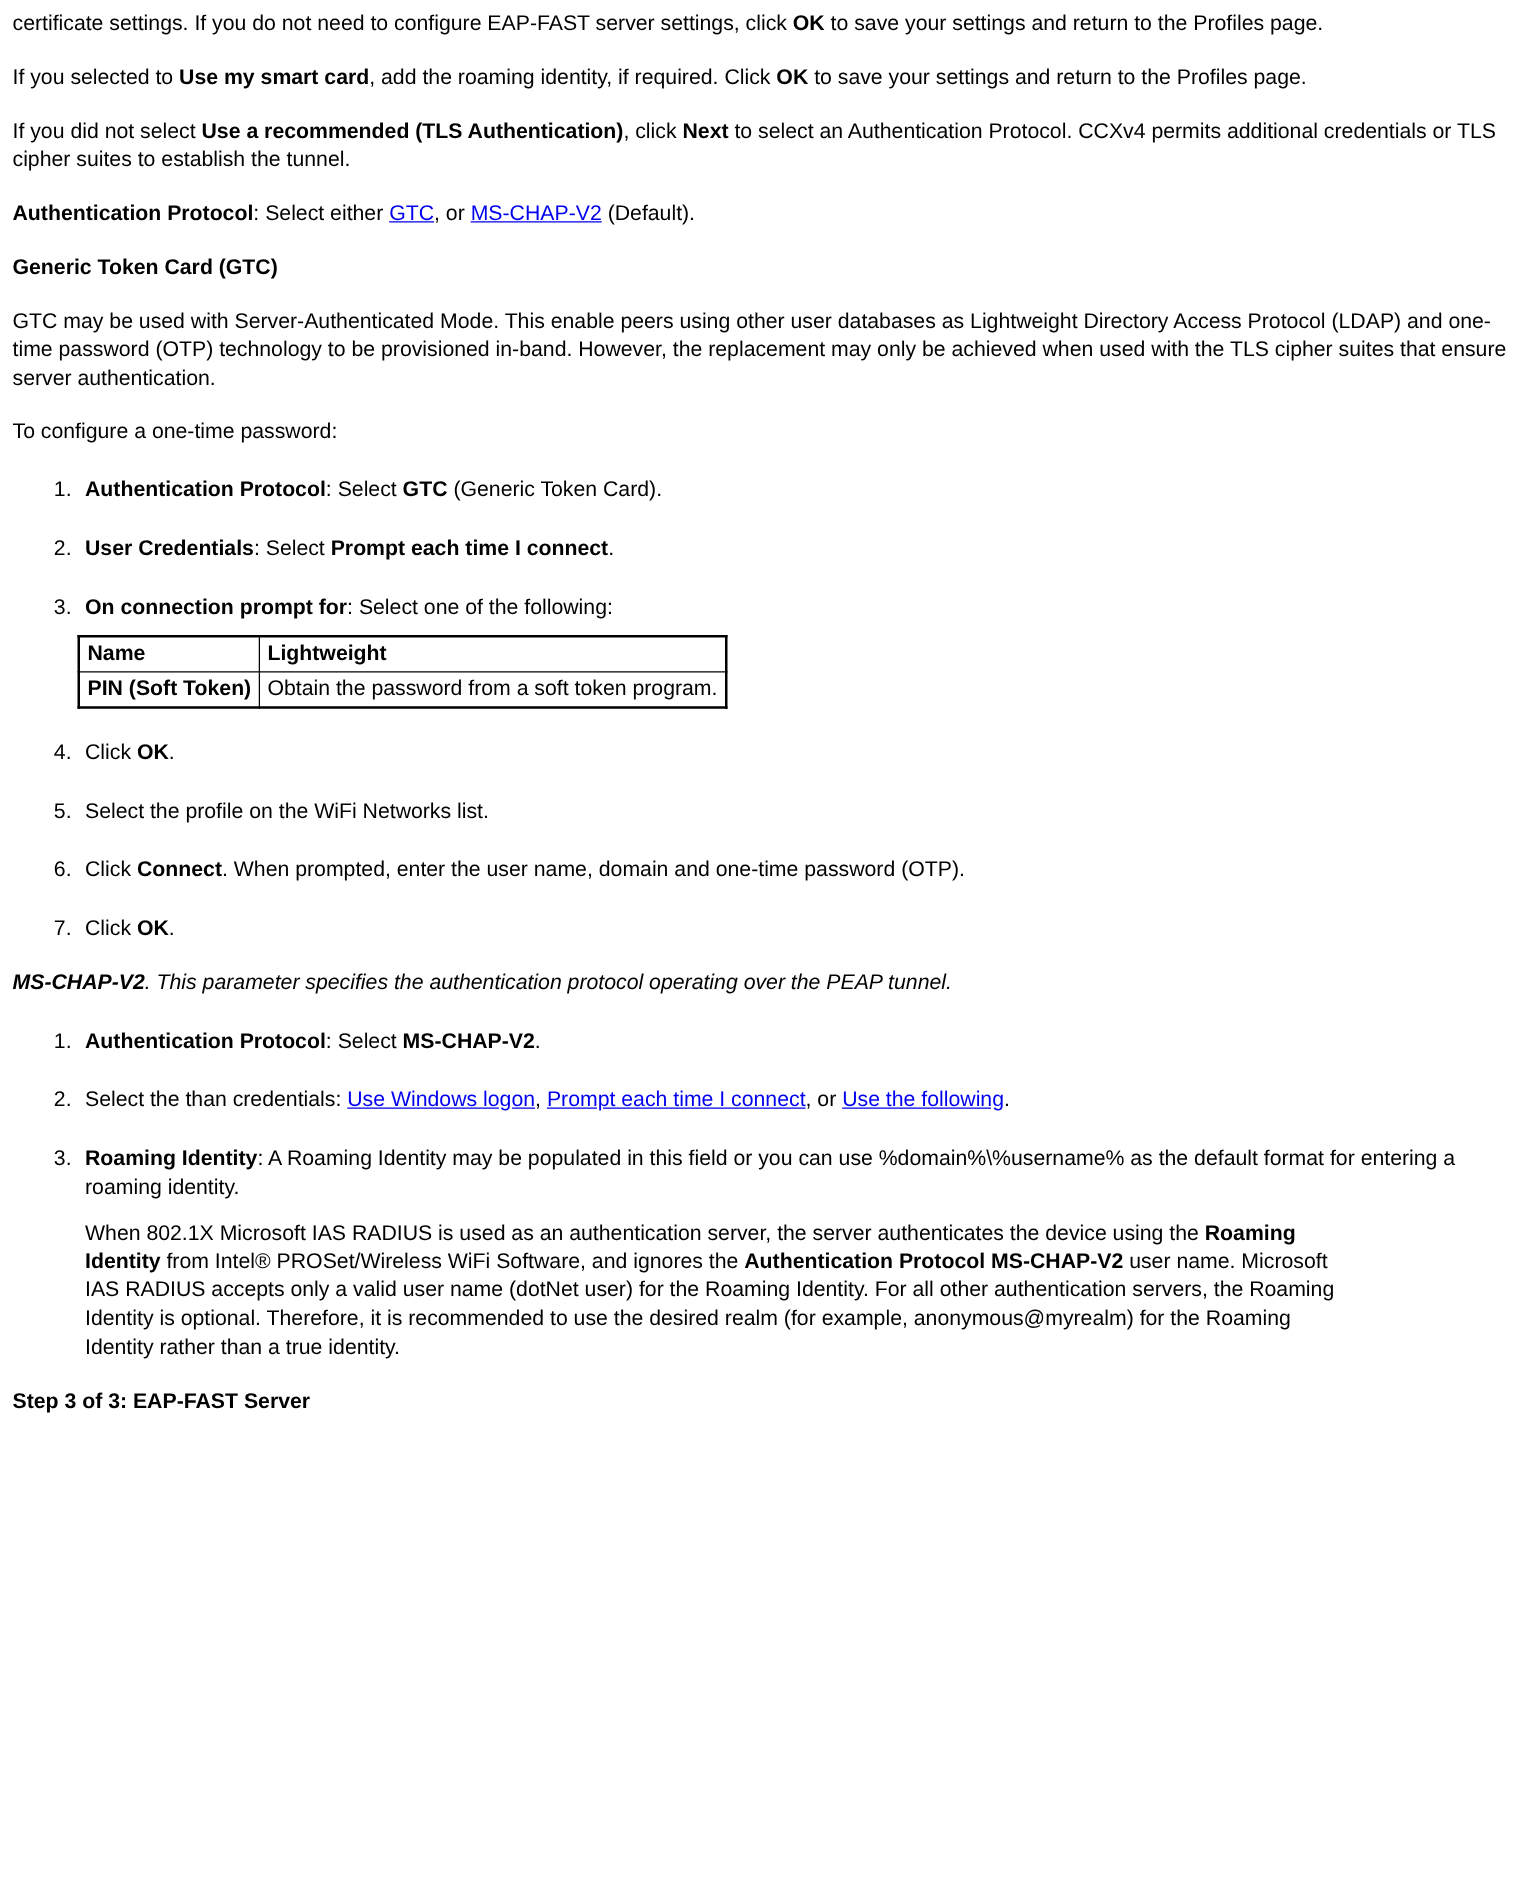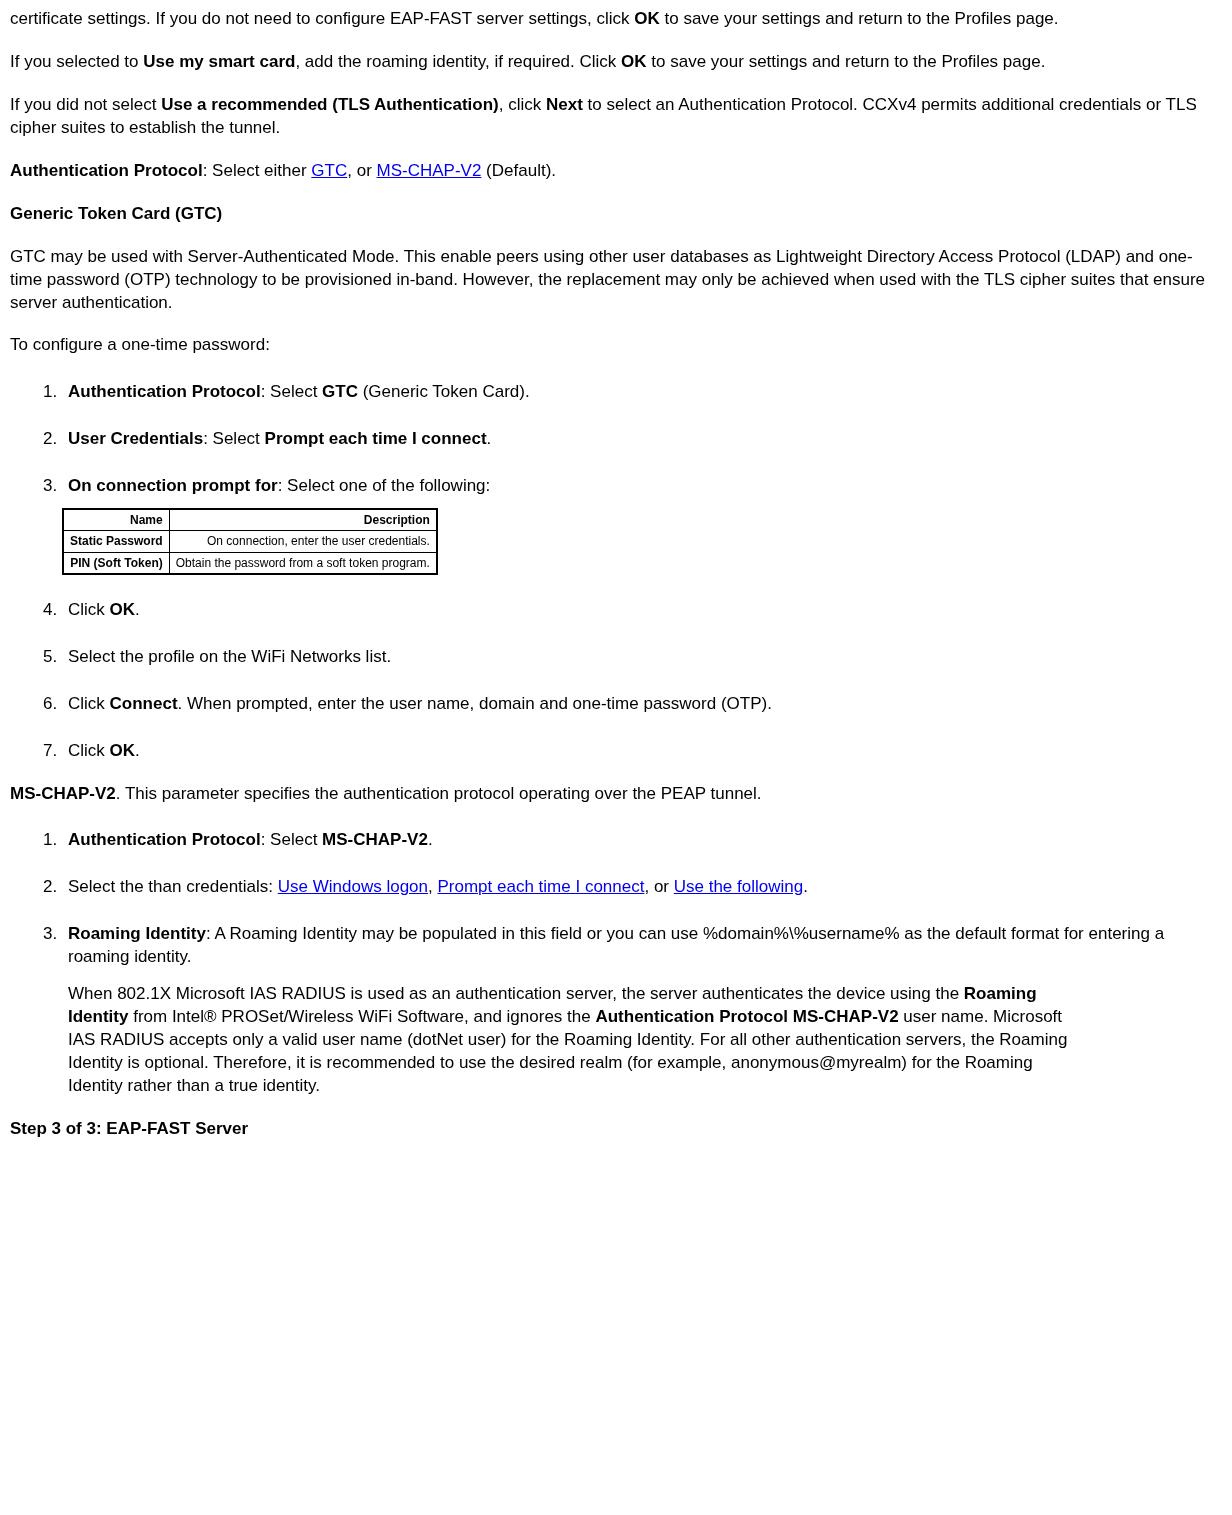--- a/index.html
+++ b/index.html
@@ -19,28 +19,28 @@
   ol { margin: 0 0 20px 0; padding-left: 52px; }
   ol li { padding-left: 6px; margin-bottom: 1px; margin-top: 24px; }
   table {
     border-collapse: collapse;
     margin: 10px 0 16px 0;
     border: 2px solid #000;
   }
   th, td {
     border: 1px solid #000;
     padding: 2px 6px;
-    text-align: right;
-    font-size: 12px;
+    text-align: left;
+    font-size: 17px;
     font-weight: normal;
   }
   .th { font-weight: bold; }
   .section-indent { margin-left: 52px; }
   .list-block { margin-bottom: 8px; }
-  .para-after-list { margin-top: 20px; margin-bottom: 18px; }
+  .para-after-list { margin-top: 20px; margin-bottom: 18px; font-style: italic; }
   .sub-para { margin: 14px 0 18px 0; max-width: 1000px; }
   .hdr { font-weight: bold; margin: 0 0 0 0; }
 </style>
 </head>
 <body>
 
 <p>
   <span>certificate settings. If you do not need to configure EAP-FAST server settings, click </span><b>OK</b><span> to save your settings and return to the Profiles page.</span>
 </p>
 
@@ -66,25 +66,21 @@
   <li><b>Authentication Protocol</b><span>: Select </span><b>GTC</b><span> (Generic Token Card).</span></li>
   <li><b>User Credentials</b><span>: Select </span><b>Prompt each time I connect</b><span>.</span></li>
   <li><b>On connection prompt for</b><span>: Select one of the following:</span></li>
 </ol>
 
 <div class="section-indent">
   <table>
     <tbody>
         <tr>
       <td class="th">Name</td>
-      <td class="th">Description</td>
-    </tr>
-    <tr>
-      <td class="th">Static Password</td>
-      <td>On connection, enter the user credentials.</td>
+      <td class="th">Lightweight</td>
     </tr>
     <tr>
       <td class="th">PIN (Soft Token)</td>
       <td>Obtain the password from a soft token program.</td>
     </tr>
   </tbody>
     </table>
 </div>
 
 <ol start="4">

